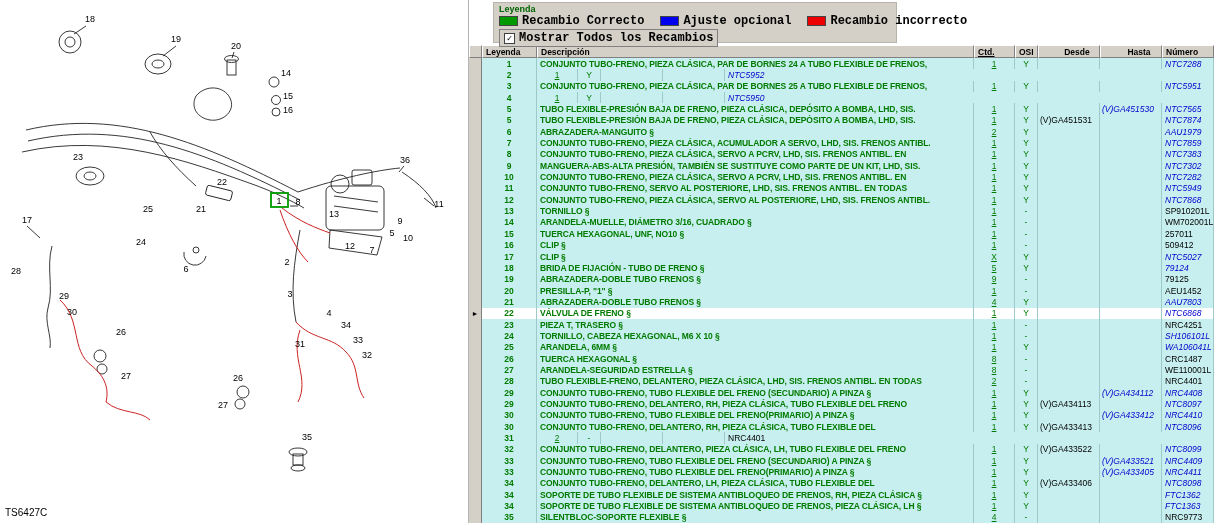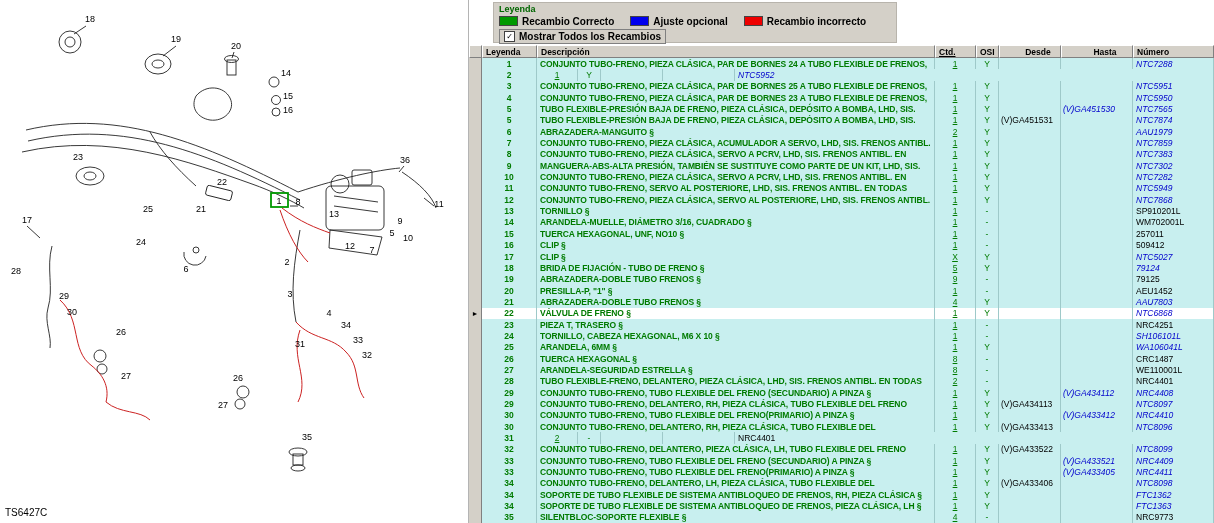--- a/index.html
+++ b/index.html
@@ -10,44 +10,44 @@
   
   .right-panel{flex:1;min-width:0;display:flex;flex-direction:column;border-left:1px solid #b4b4b4;background:#fff;}
   .top-strip{height:45px;flex:none;position:relative;background:#fff;}
   .fig-number{position:absolute;left:20px;top:21px;color:#0000dd;font-size:11px;font-weight:bold;margin-left:12px;}
   .legend-box{position:absolute;left:24px;top:2px;width:404px;height:41px;background:#d4d0c8;
               border:1px solid #b8b4ac;box-sizing:border-box;padding:1px 5px;}
   .legend-title{font-size:9px;font-weight:bold;color:#006600;line-height:10px;}
   .legend-row{display:flex;align-items:center;gap:16px;height:12px;margin-top:1px;}
   .legend-item{display:flex;align-items:center;gap:4px;}
   .swatch{width:17px;height:8px;border:1px solid #444;flex:none;}
-  .legend-label{font-size:10px;font-weight:bold;color:#000;white-space:nowrap;}
+  .legend-label{font-size:12px;font-weight:bold;color:#000;white-space:nowrap;font-family:Liberation Mono, monospace;}
   .legend-show-all{display:flex;align-items:center;gap:4px;margin-top:2px;width:fit-content;
                    border:1px solid #808080;padding:1px 4px;background:#d4d0c8;}
   .checkbox{width:9px;height:9px;background:#fff;border:1px solid #404040;font-size:8px;
             line-height:9px;text-align:center;color:#000;flex:none;}
   
   .grid{flex:1;min-height:0;display:flex;flex-direction:column;}
   .grid-header{display:flex;height:13px;flex:none;background:#d4d0c8;}
   .hcell{box-sizing:border-box;border-top:1px solid #fff;border-left:1px solid #fff;
          border-right:1px solid #808080;border-bottom:1px solid #808080;
          font-size:8.5px;font-weight:bold;color:#000;padding:1px 0 0 3px;
          overflow:hidden;white-space:nowrap;}
   .hcell.center{text-align:center;padding-left:16px;}
   .grid-body{flex:1;min-height:0;display:flex;flex-direction:column;background:#c8efef;}
   .row{flex:1;min-height:0;display:flex;}
   .cell{box-sizing:border-box;font-size:8.5px;overflow:hidden;white-space:nowrap;
         display:flex;align-items:center;border-right:1px solid #9ec9c9;}
   .w-gut{width:13px;flex:none;}
   .w-ley{width:55px;flex:none;}
-  .w-desc{width:398px;flex:none;}
+  .w-desc{width:437px;flex:none;}
   .w-ctd{width:41px;flex:none;text-decoration:underline;}
   .w-osi{width:23px;flex:none;}
   .w-des{width:62px;flex:none;}
-  .w-has{width:72px;flex:none;}
+  .w-has{width:62px;flex:none;}
   .w-num{flex:1;min-width:0;}
   .gut{background:#d4d0c8;border-right:1px solid #808080;justify-content:center;
        font-size:7px;color:#000;}
   .ley{color:#007b00;font-weight:bold;justify-content:center;}
   .desc{color:#007b00;font-weight:bold;padding-left:3px;letter-spacing:-0.1px;}
   .ctd{color:#007b00;justify-content:center;}
   .osi{color:#007b00;justify-content:center;}
   .des{color:#000;padding-left:2px;}
   .has{color:#0000cc;font-style:italic;padding-left:2px;text-align:center;}
   .num{padding-left:3px;}
@@ -230,21 +230,20 @@
             <div class="cell w-desc desc">CONJUNTO TUBO-FRENO, PIEZA CLÁSICA, PAR DE BORNES 25 A TUBO FLEXIBLE DE FRENOS,</div>
             <div class="cell w-ctd ctd">1</div>
             <div class="cell w-osi osi">Y</div>
             <div class="cell w-des des"></div>
             <div class="cell w-has has"></div>
             <div class="cell w-num num link">NTC5951</div>
           </div>
           <div class="row">
             <div class="cell w-gut gut"></div>
             <div class="cell w-ley ley">4</div>
-            <div class="cell w-desc desc">CONJUNTO TUBO-FRENO, PIEZA CLÁSICA, PAR DE BORNES 23 A TUBO FLEXIBLE DE FRENOS,</div>
             <div class="cell w-ctd ctd">1</div>
             <div class="cell w-osi osi">Y</div>
             <div class="cell w-des des"></div>
             <div class="cell w-has has"></div>
             <div class="cell w-num num link">NTC5950</div>
           </div>
           <div class="row">
             <div class="cell w-gut gut"></div>
             <div class="cell w-ley ley">5</div>
             <div class="cell w-desc desc">TUBO FLEXIBLE-PRESIÓN BAJA DE FRENO, PIEZA CLÁSICA, DEPÓSITO A BOMBA, LHD, SIS.</div>

